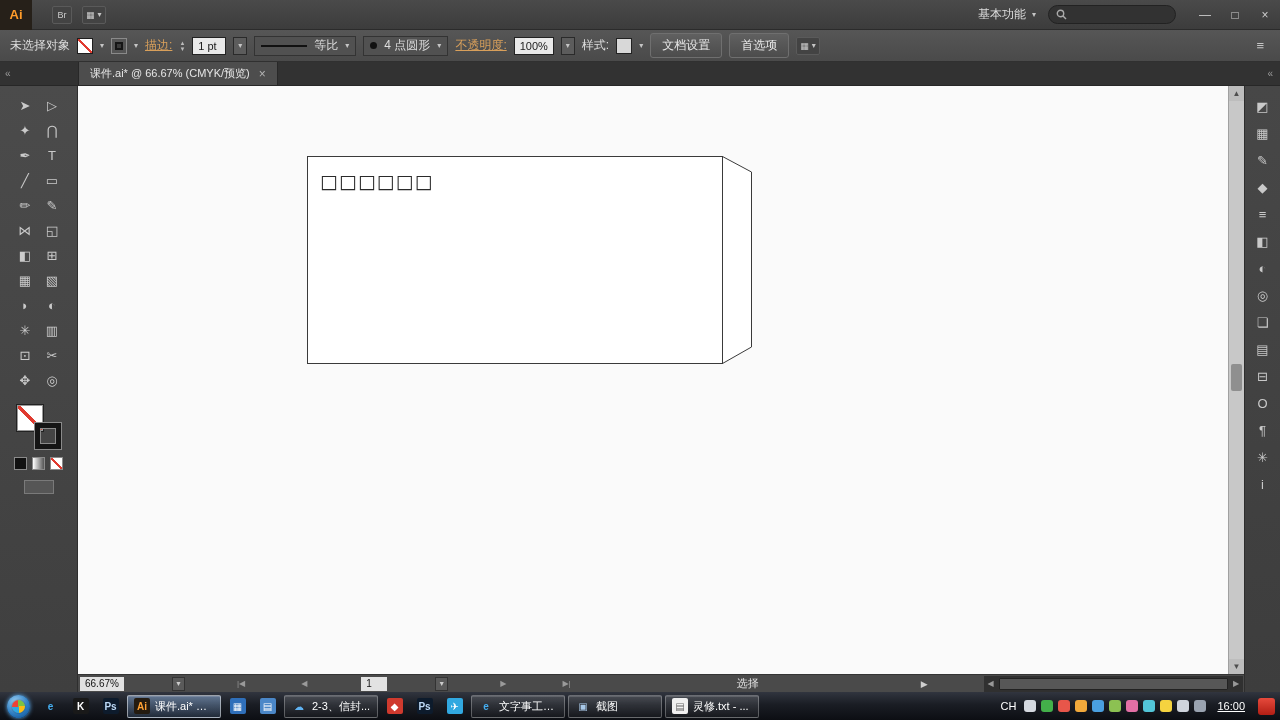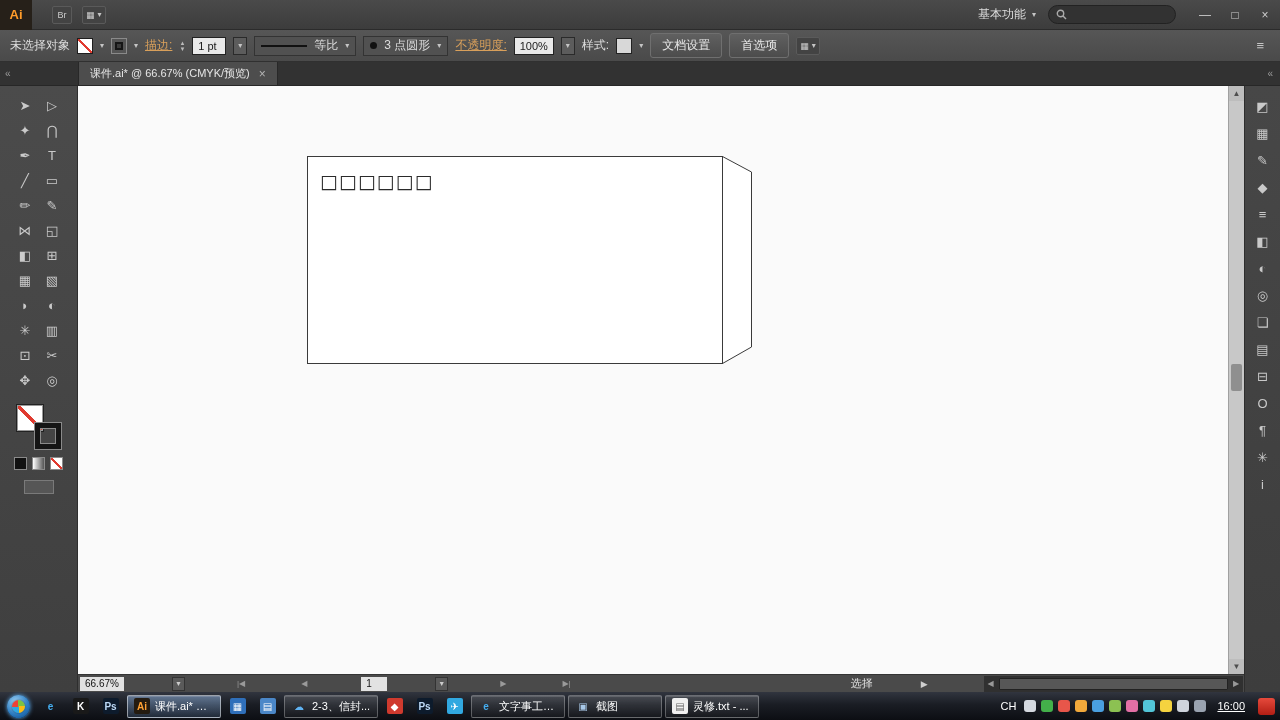--- a/index.html
+++ b/index.html
@@ -72,21 +72,21 @@
   .vscroll { position:absolute; top:86px; bottom:46px; right:36px; width:16px; background:#c8c8c8; border-left:1px solid #a0a0a0; z-index:2; }
   .vs-btn { height:15px; display:flex; align-items:center; justify-content:center; color:#4e4e4e; font-size:8px; background:#bdbdbd; }
   .vs-btn.down { position:absolute; bottom:0; left:0; right:0; }
   .vs-thumb { position:absolute; left:2px; right:2px; top:278px; height:27px; background:#8f8f8f; border-radius:2px; }
 
   
   .statusbar { position:absolute; left:78px; right:36px; bottom:28px; height:18px; background:#4a4a4a; border-top:1px solid #343434; display:flex; align-items:center; font-size:10px; color:#ddd; z-index:2;gap:48px; }
   .sb-field { background:#e2e2e2; color:#111; height:14px; display:flex; align-items:center; padding:0 5px; margin-left:2px; font-size:10px; }
   .sb-dd { width:13px; height:14px; background:#5a5a5a; border:1px solid #333; display:flex; align-items:center; justify-content:center; font-size:7px; color:#ccc; }
   .sb-nav { color:#9a9a9a; font-size:8px; padding:0 4px; }
-  .sb-status { width:250px; text-align:right; font-size:11px; color:#e3e3e3; }
+  .sb-status { width:250px; text-align:center; font-size:11px; color:#e3e3e3; }
   .sb-arrow { color:#cfcfcf; font-size:9px; margin-right:8px; }
   .hscroll { flex:1; height:16px; background:#303030; display:flex; align-items:center; margin:1px 1px 1px 0; }
   .hs-btn { width:14px; text-align:center; color:#999; font-size:8px; }
   .hs-thumb { flex:1; height:12px; background:#575757; border:1px solid #222; margin:0 1px; border-radius:1px; }
 
   
   .taskbar { position:absolute; left:0; right:0; bottom:0; height:28px; background:linear-gradient(#31353f 0%,#1a1d24 45%,#0c0e13 100%); display:flex; align-items:center; padding:0 3px; z-index:6; }
   .task-items { display:flex; align-items:center; gap:3px; }
   .task-item { display:flex; align-items:center; gap:5px; height:23px; border-radius:2px; color:#fff; font-size:11px; flex:none; }
   .task-item.icon { width:27px; justify-content:center; }
@@ -153,21 +153,21 @@
   <div class="dd-btn">
       <span class="dd">▾</span>
     </div>
   <div class="combo">
     <div class="stroke-preview"></div>
     <span>等比</span>
     <span class="dd">▾</span>
   </div>
   <div class="combo">
     <div class="brush-dot"></div>
-    <span>3 点圆形</span>
+    <span>4 点圆形</span>
     <span class="dd">▾</span>
   </div>
   <span class="link-label">不透明度:</span>
   <div class="field">100%</div>
   <div class="dd-btn">
       <span class="dd">▾</span>
     </div>
   <span>样式:</span>
   <div class="style-sw"></div>
   <span class="dd">▾</span>

